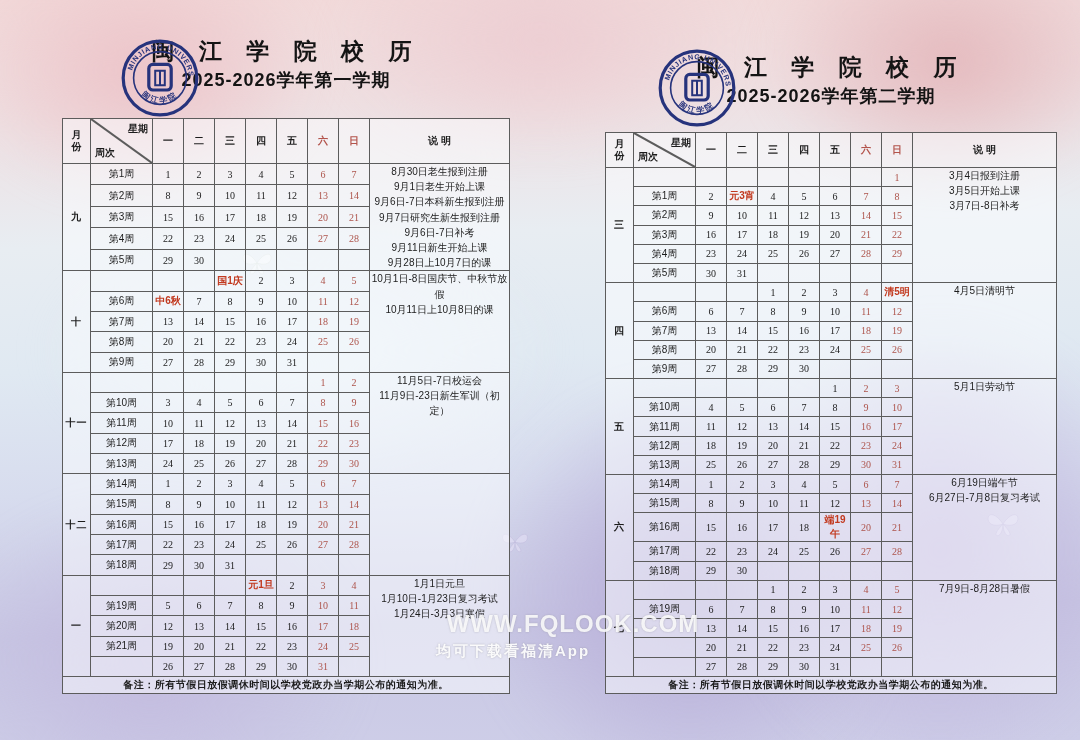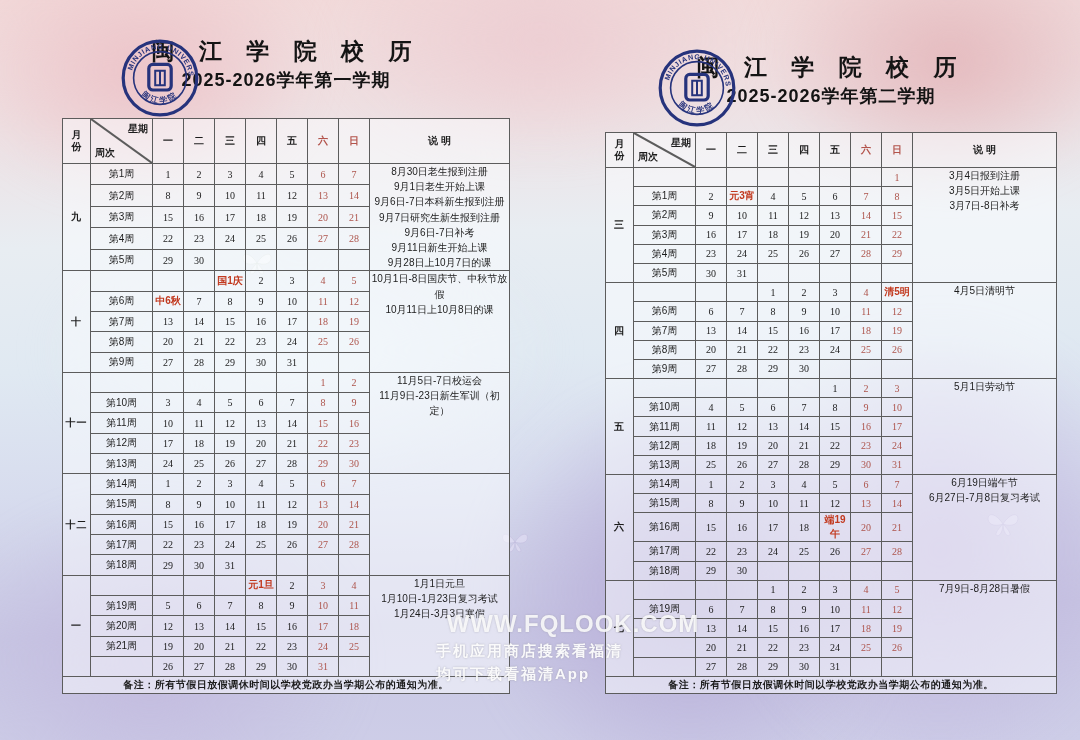--- a/index.html
+++ b/index.html
@@ -761,15 +761,14 @@
     <tfoot>
       <tr>
         <td class="footer-cell" colspan="10">备注：所有节假日放假调休时间以学校党政办当学期公布的通知为准。</td>
       </tr>
     </tfoot>
   </table>
 </div>
 
 <div class="watermark">
   <div class="wm-url">WWW.FQLOOK.COM</div>
-  <div class="wm-line">手机应用商店搜索看福清</div>
   <div class="wm-line">均可下载看福清App</div>
 </div>
 
 </body></html>

